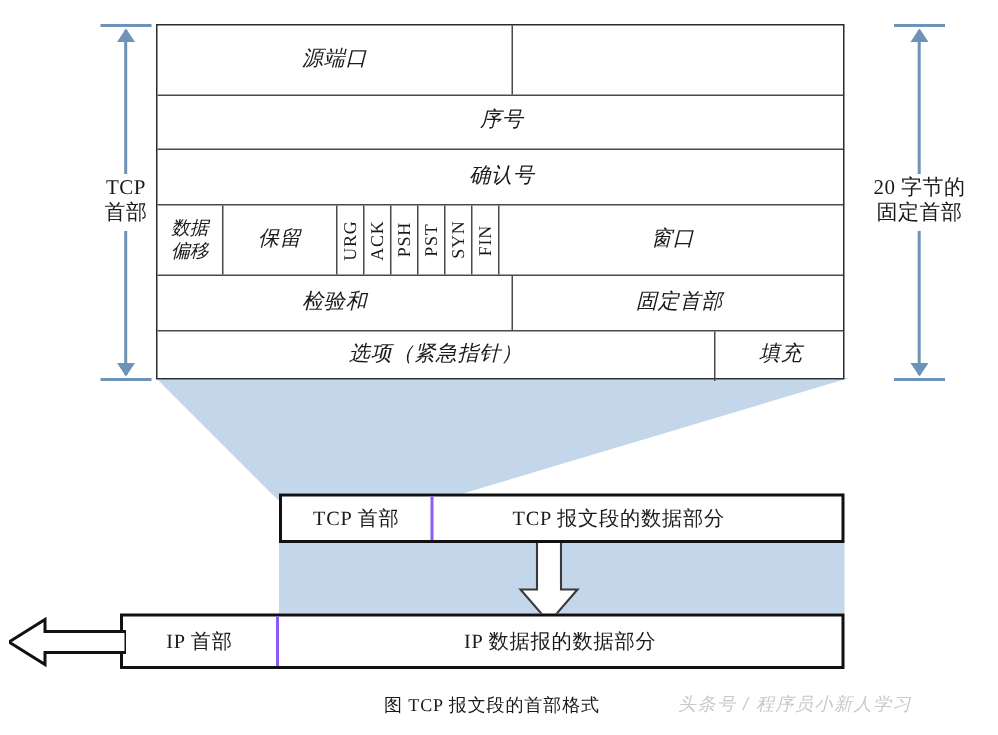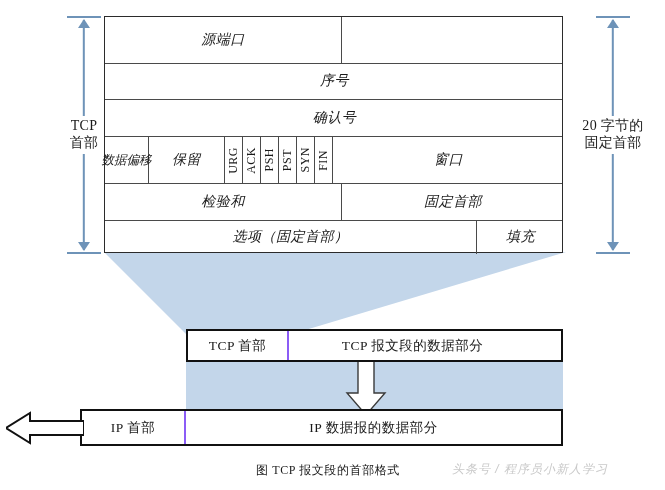--- a/index.html
+++ b/index.html
@@ -50,21 +50,21 @@
     align-items: center;
     justify-content: center;
     font-size: 14px;
     line-height: 1.15;
     white-space: nowrap;
     letter-spacing: .5px;
     font-style: italic;
   }
   .cell.divr { border-right: 1.2px solid #4a4a4a; }
   .cell.two-line {
-    flex-direction: row;
+    flex-direction: column;
     font-size: 12.5px;
     line-height: 1.18;
     letter-spacing: 0;
   }
   .flagcell {
     position: absolute;
     top: 0;
     height: 100%;
     box-sizing: border-box;
     border-right: 1.2px solid #4a4a4a;
@@ -255,21 +255,21 @@
       <div class="cell divr" style="left:0; width:237px;">
         <span>检验和</span>
       </div>
       <div class="cell" style="left:237px; width:222px;">
         <span>固定首部</span>
       </div>
     </div>
 
     <div class="hrow last" style="top:204px; height:33px;">
       <div class="cell divr" style="left:0; width:372px;">
-        <span>选项（固定首部）</span>
+        <span>选项（紧急指针）</span>
       </div>
       <div class="cell" style="left:372px; width:87px;">
         <span>填充</span>
       </div>
     </div>
   </div>
 
   <div class="blueband" style="left:186px; top:361px; width:377px; height:50px; background:#c3d6ea;"></div>
 
   <svg style="position:absolute; left:344px; top:355px;" width="44" height="62" viewBox="0 0 44 62">

